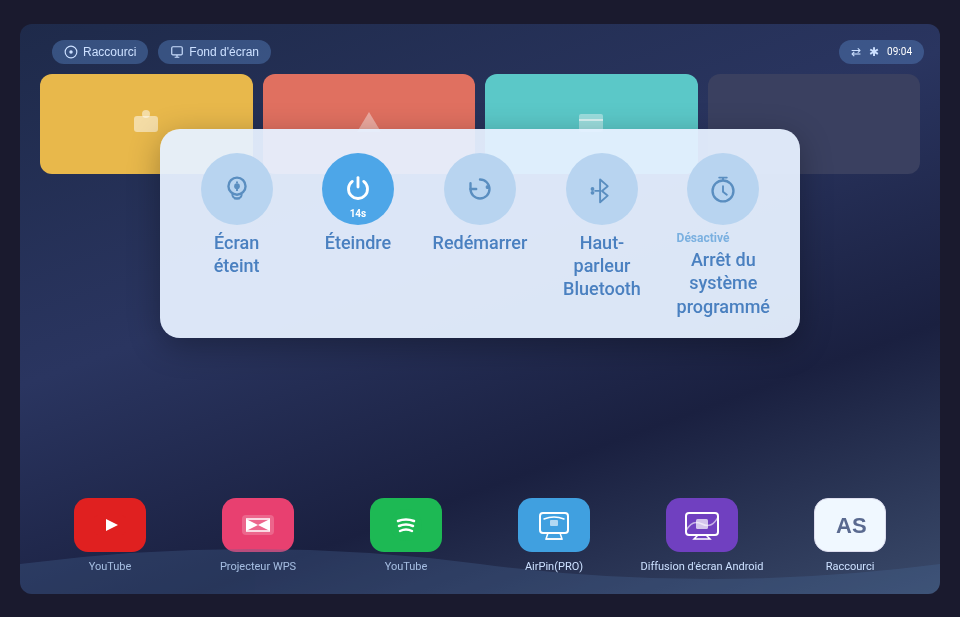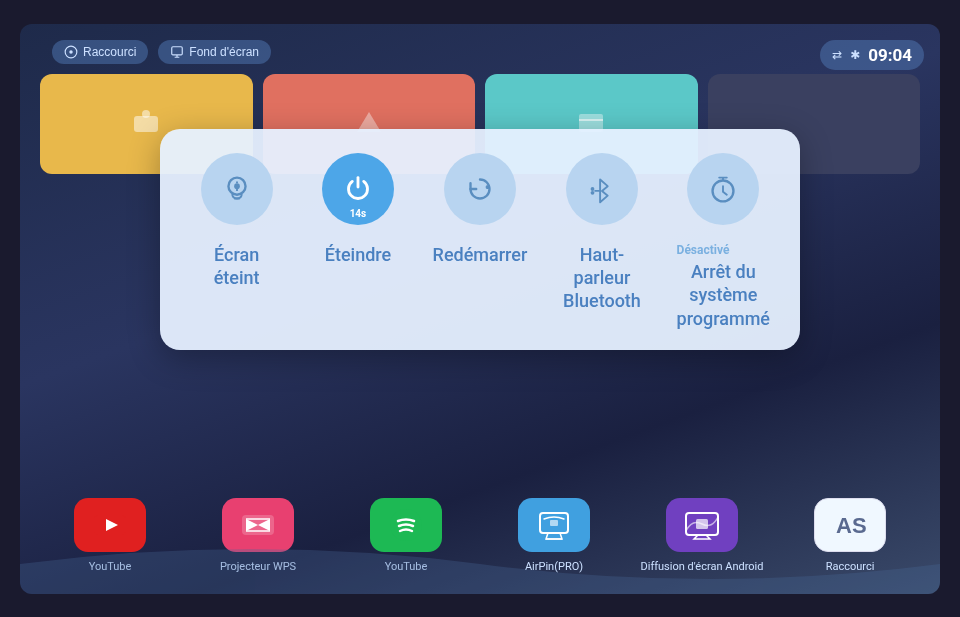--- a/index.html
+++ b/index.html
@@ -66,22 +66,22 @@
       padding: 5px 12px;
     }
 
     .status-icon {
       color: #cce0ff;
       font-size: 12px;
     }
 
     .time {
       color: #ffffff;
-      font-size: 17px;
-      font-weight: bold;
+      font-size: 10px;
+      font-weight: normal;
     }
 
     
     .bg-apps {
       position: absolute;
       top: 50px;
       left: 0;
       right: 0;
       display: flex;
       gap: 10px;
@@ -117,21 +117,21 @@
       align-items: flex-start;
       box-shadow: 0 8px 32px rgba(0,0,0,0.3);
       z-index: 10;
       width: 640px;
     }
 
     .power-item {
       display: flex;
       flex-direction: column;
       align-items: center;
-      gap: 18px;
+      gap: 6px;
       cursor: pointer;
       flex: 1;
     }
 
     .power-circle {
       width: 72px;
       height: 72px;
       border-radius: 50%;
       background: #b8d4f0;
       display: flex;

